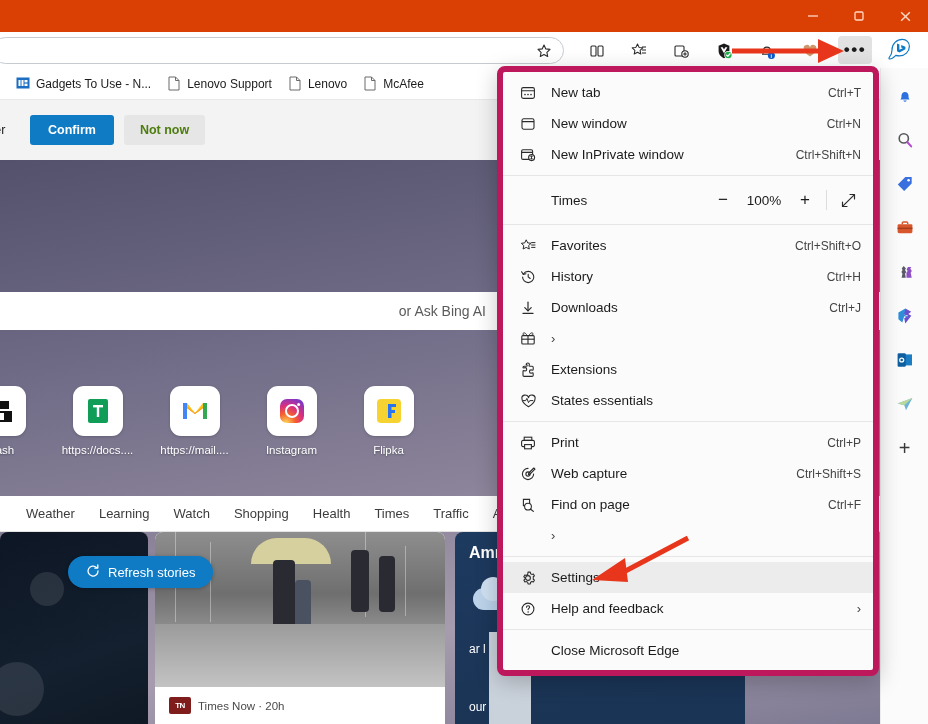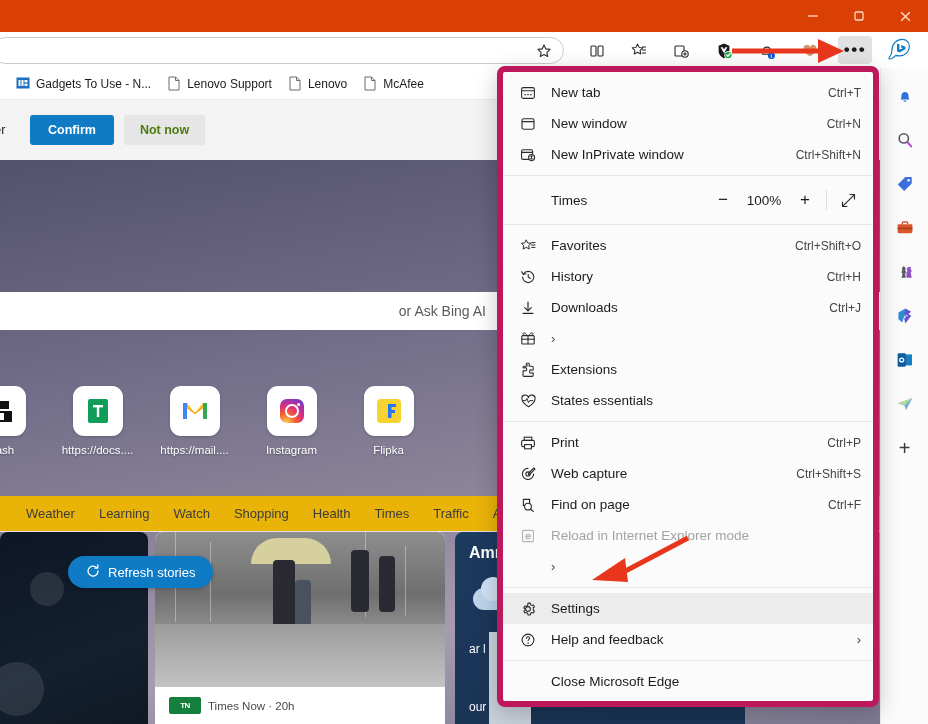--- a/index.html
+++ b/index.html
@@ -117,21 +117,21 @@
   }
   .tile-label {
     margin-top: 8px; font-size: 11.5px; color: #ffffff; white-space: nowrap;
     text-shadow: 0 1px 2px rgba(0,0,0,.35);
   }
   .tile:first-child { margin-left: -48px; }
 
   
   .navstrip {
     position: absolute; top: 396px; left: 0; width: 880px; height: 36px;
-    background: #eab308; display: flex; align-items: center;
+    background: #ffffff; display: flex; align-items: center;
     border-bottom: 1px solid #e3e3e3;
   }
   .navitem { font-size: 13px; color: #3c3c3c; padding: 0 12px; white-space: nowrap; }
   .navitem:first-child { margin-left: 14px; }
 
   
   .cards { position: absolute; top: 432px; left: 0; width: 880px; height: 292px; }
   .card-dark {
     position: absolute; left: 0; top: 0; width: 148px; height: 292px;
     background: linear-gradient(160deg,#0d1624 0%, #14202f 45%, #0a1019 100%);
@@ -157,21 +157,21 @@
   .umbrella {
     position: absolute; left: 96px; top: 6px; width: 80px; height: 26px;
     background: #d6cf9e; border-radius: 40px 40px 0 0;
   }
   .figure { position: absolute; background: #2a2a33; border-radius: 4px; }
   .road { position: absolute; left: 0; top: 92px; width: 290px; height: 63px;
           background: linear-gradient(180deg,#9b9b9b,#c3c3c3); }
   .news-body { padding: 10px 14px 0 14px; }
   .news-src { display: flex; align-items: center; gap: 7px; }
   .tn-logo {
-    width: 32px; height: 17px; background: #15803d; color: #fff; font-size: 8px;
+    width: 22px; height: 17px; background: #7f1d1d; color: #fff; font-size: 8px;
     font-weight: bold; display: flex; align-items: center; justify-content: center;
     border-radius: 2px; letter-spacing: -.5px;
   }
   .news-src-txt { font-size: 11.5px; color: #4a4a4a; }
   .news-title {
     margin-top: 7px; font-size: 16.5px; font-weight: bold; color: #121212;
     line-height: 1.25; letter-spacing: -.1px;
   }
 
   .card-weather {
@@ -731,29 +731,20 @@
         <svg width="16" height="16" viewBox="0 0 16 16">
             <path d="M3.4 2.4h6.2v6.2H3.4z" fill="none" stroke="#2b2b2b" stroke-width="1.1"></path>
             <circle cx="8" cy="9.6" r="3.4" fill="#fff" stroke="#2b2b2b" stroke-width="1.1"></circle>
             <line x1="10.6" y1="12.2" x2="13.4" y2="14.4" stroke="#2b2b2b" stroke-width="1.2" stroke-linecap="round"></line>
           </svg>
       </span>
       <span class="mi-label">Find on page</span>
       <span class="mi-accel">Ctrl+F</span>
     </div>
 
-    <div class="mi disabled">
-      <span class="mi-ico">
-        <svg width="16" height="16" viewBox="0 0 16 16">
-            <rect x="2.6" y="2.4" width="10.8" height="11.2" rx="1.2" fill="none" stroke="#b4b4b4" stroke-width="1.1"></rect>
-            <path d="M5.8 9.6c0-2 1-3.4 2.4-3.4 1.2 0 2 .9 2 2.2H6.2c0 1.5.8 2.5 2.1 2.5.8 0 1.4-.4 1.7-1" fill="none" stroke="#b4b4b4" stroke-width="1.1" stroke-linecap="round"></path>
-          </svg>
-      </span>
-      <span class="mi-label">Reload in Internet Explorer mode</span>
-    </div>
 
     <div class="mi">
       <span class="mi-ico"></span>
       <span class="mi-chev">›</span>
     </div>
 
     <div class="msep"></div>
 
     <div class="mi sel">
       <span class="mi-ico">

